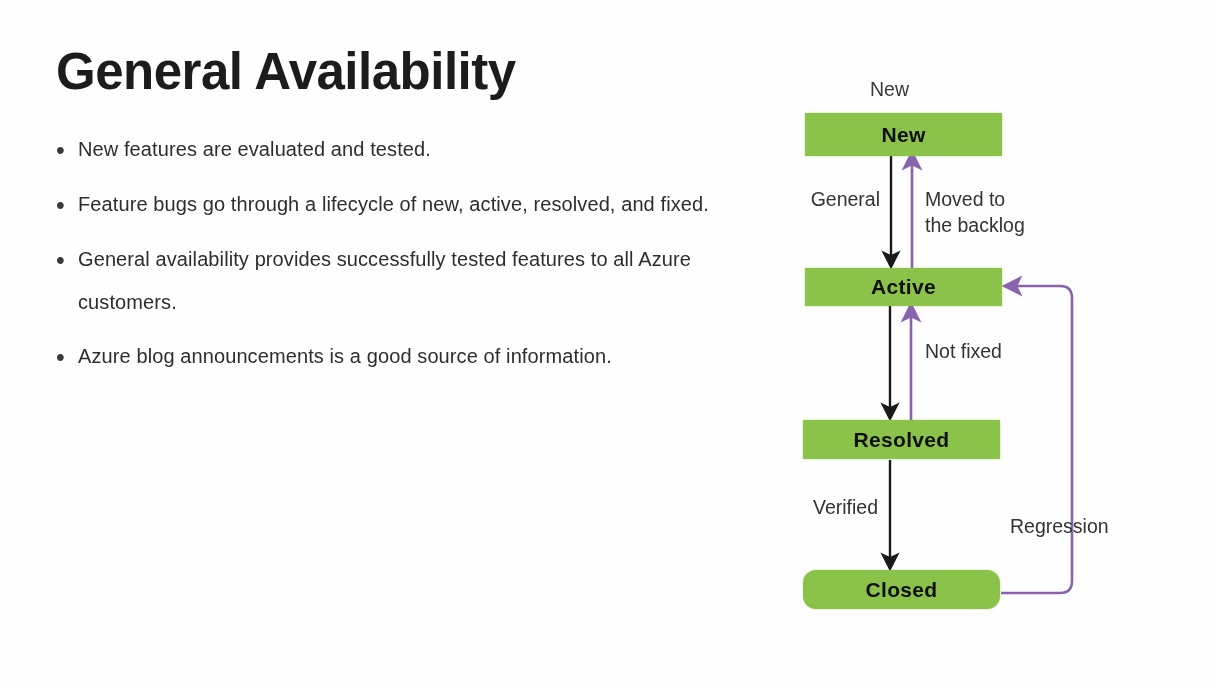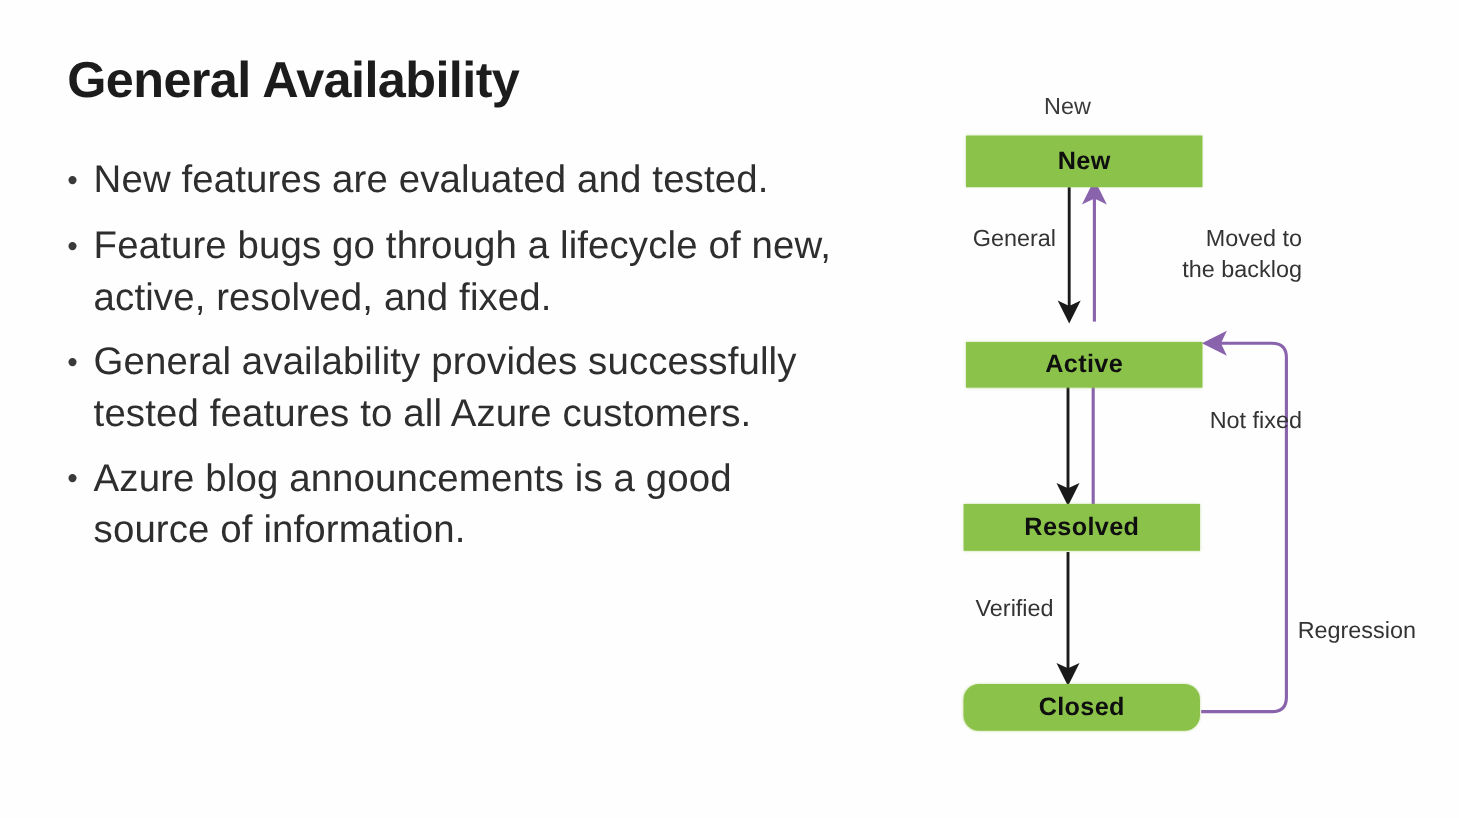--- a/index.html
+++ b/index.html
@@ -20,21 +20,21 @@
     width: 1216px;
     height: 682px;
     background: #fefefe;
   }
 
   
   #title {
     position: absolute;
     left: 56px;
     top: 44px;
-    font-size: 42px;
+    font-size: 51px;
     font-weight: bold;
     letter-spacing: -0.5px;
     color: #1c1c1c;
     line-height: 1.1;
     white-space: nowrap;
   }
 
   #bullets {
     position: absolute;
     left: 52px;
@@ -51,21 +51,21 @@
     flex: 0 0 26px;
     font-size: 25px;
     line-height: 44px;
     color: #3a3a3a;
     text-align: left;
     padding-left: 4px;
     box-sizing: border-box;
   }
   .bullet-text {
     flex: 1 1 auto;
-    font-size: 32px;
+    font-size: 20px;
     line-height: 43px;
     color: #2e2e2e;
     font-weight: 400;
     letter-spacing: 0.1px;
   }
 
   
   #diagram {
     position: absolute;
     left: 740px;
@@ -90,21 +90,20 @@
     letter-spacing: 0.3px;
     box-shadow: 0 0 2px rgba(140,190,70,0.55);
   }
   .edge-label {
     position: absolute;
     font-size: 19.5px;
     color: #333333;
     line-height: 26px;
     font-weight: 400;
     white-space: pre-line;
-    text-align: right;
   }
   .edge-label.right-align { text-align: right; }
   .diagram-caption {
     position: absolute;
     font-size: 19.5px;
     color: #3a3a3a;
     font-weight: 400;
     white-space: nowrap;
   }
 </style>
@@ -156,21 +155,21 @@
 
       <path d="M150,400 L150,502" stroke="#1a1a1a" stroke-width="2.4" fill="none" marker-end="url(#arrow-black)"></path>
 
       <path d="M261,533 L320,533 Q332,533 332,521 L332,238 Q332,226 320,226 L272,226" stroke="#8a63ad" stroke-width="2.6" fill="none" marker-end="url(#arrow-purple)"></path>
     </svg>
 
     <div class="diagram-caption" style="left: 130px; top: 18px;">New</div>
 
     <div class="state-box" style="left: 65px; top: 53px; width: 197px; height: 43px;">New</div>
 
-    <div class="state-box" style="left: 65px; top: 208px; width: 197px; height: 38px; margin-top: 17px;">Active</div>
+    <div class="state-box" style="left: 65px; top: 208px; width: 197px; height: 38px;">Active</div>
 
     <div class="state-box" style="left: 63px; top: 360px; width: 197px; height: 39px;">Resolved</div>
 
     <div class="state-box" style="left: 63px; top: 510px; width: 197px; height: 39px; border-radius: 13px;">Closed</div>
 
     <div class="edge-label right-align" style="left: 0px; top: 126px; width: 140px;">General</div>
 
     <div class="edge-label" style="left: 185px; top: 126px; width: 160px;">Moved to
 the backlog</div>
 

